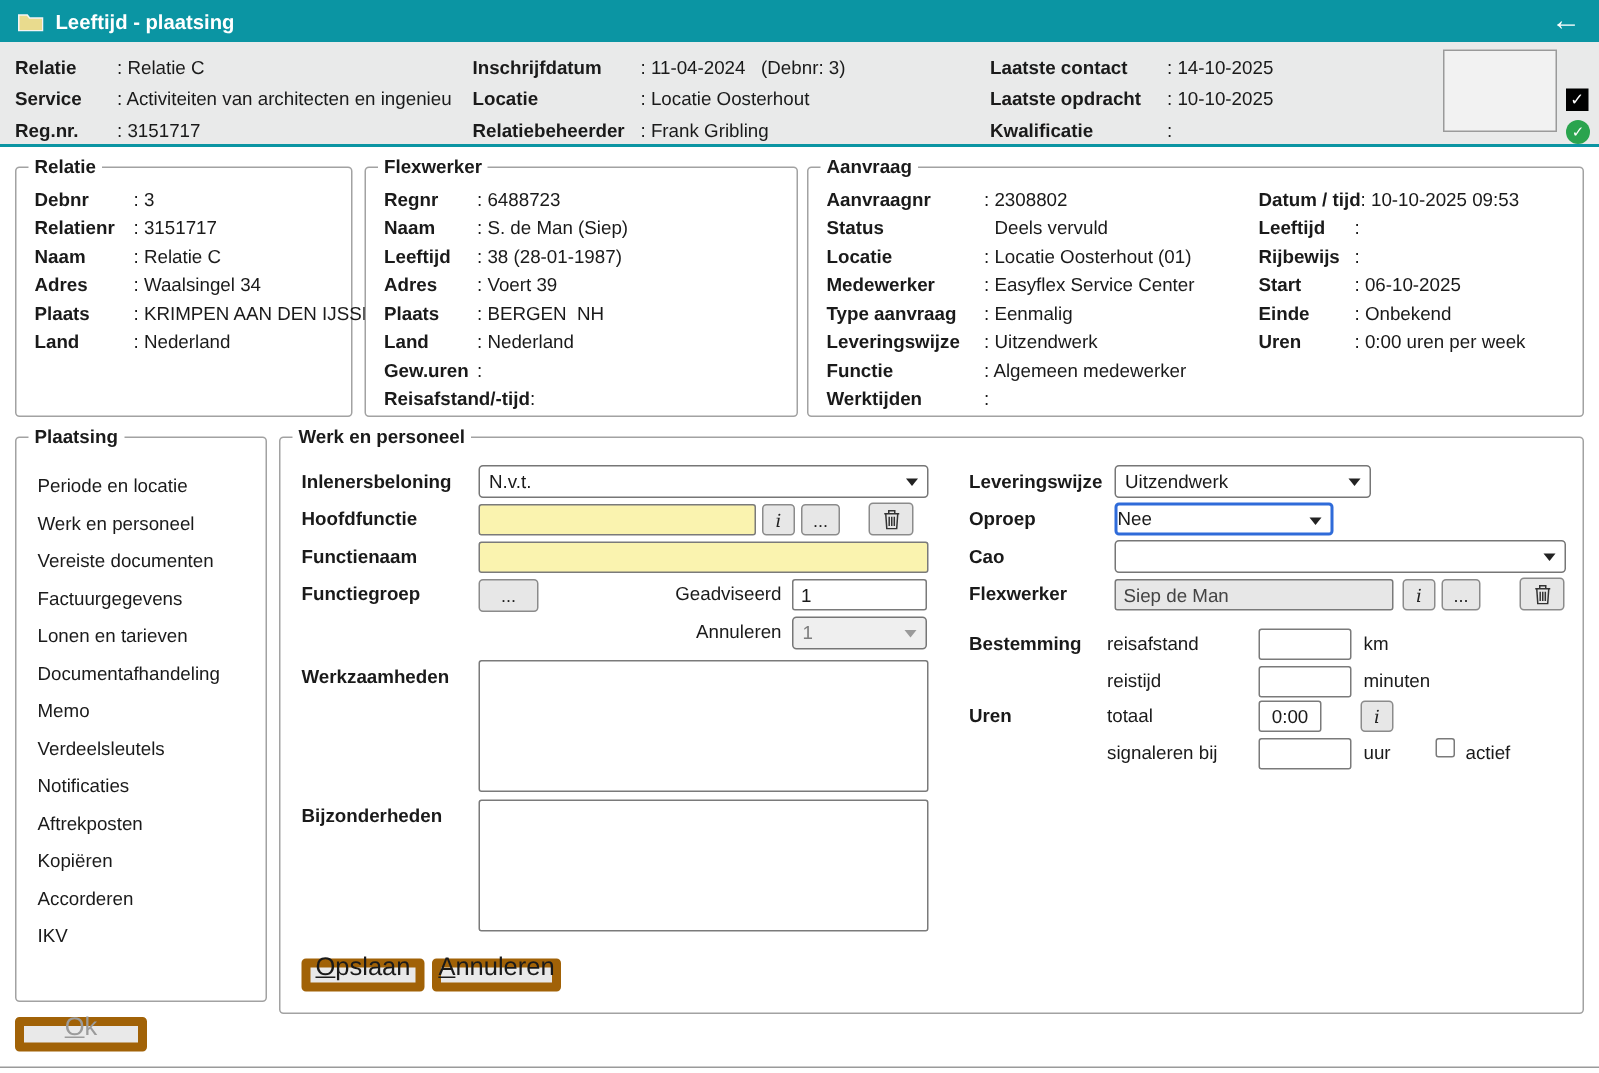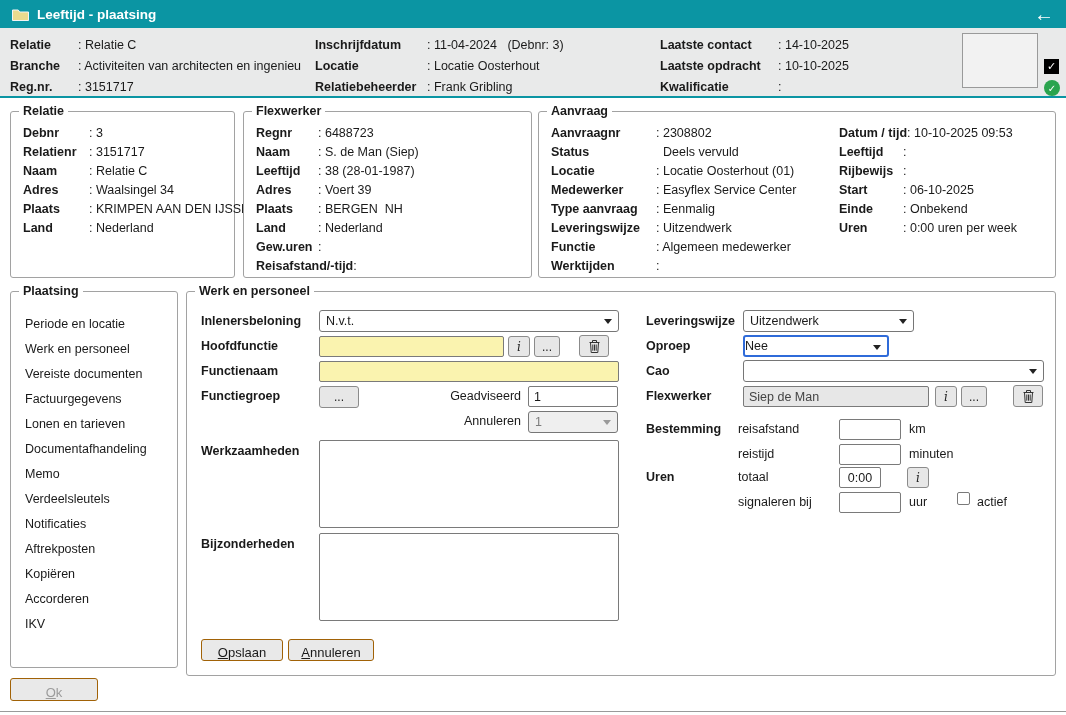--- a/index.html
+++ b/index.html
@@ -55,21 +55,21 @@
   .sel.disabled{background:#efefef;color:#7d7d7d;cursor:default}
   .sel.disabled .selarrow{border-top-color:#9a9a9a}
 
   input.txt{position:absolute;height:21px;border:1px solid #7a7a7a;border-radius:2px;background:#fff;padding:0 5px;font-family:"Liberation Sans",sans-serif;font-size:12.5px;color:#1a1a1a}
   input.yellow{background:#faf3af}
   input.dis{background:#e7e7e7;color:#444}
   textarea.ta{position:absolute;border:1px solid #7a7a7a;border-radius:2px;background:#fff;resize:none;font-family:"Liberation Sans",sans-serif;font-size:12.5px;padding:3px 5px}
 
   .sbtn{position:absolute;height:21px;border:1px solid #8b8b8b;border-radius:3px;background:#e7e7e7;display:flex;align-items:center;justify-content:center;cursor:pointer;font-size:12px;color:#222;padding:0}
   .sbtn i{font-family:"DejaVu Serif",serif;font-style:italic;font-size:12px}
-  .btn{position:absolute;height:22px;border:1px solid #a16207;border-radius:3px;background:#e9e9e9;font-family:"Liberation Sans",sans-serif;font-size:13px;color:#1a1a1a;cursor:pointer;display:flex;align-items:flex-end;justify-content:center}
+  .btn{position:absolute;height:22px;border:6px solid #a16207;border-radius:3px;background:#e9e9e9;font-family:"Liberation Sans",sans-serif;font-size:17px;color:#1a1a1a;cursor:pointer;display:flex;align-items:flex-end;justify-content:center}
   .btn span{display:inline-block}
   .btn span::first-letter{text-decoration:underline}
   .btn.off{color:#9b9b9b}
 
   .chk{position:absolute;width:13px;height:13px;border:1px solid #7a7a7a;background:#fff;border-radius:2px;cursor:pointer}
   .bottomline{position:absolute;left:0;top:711px;width:1066px;border-top:1px solid #9a9a9a}
 </style>
 </head>
 <body>
 
@@ -83,21 +83,21 @@
   <span class="back-btn">←</span>
 </div>
 
 <div class="hdr">
   <div class="hcol hcol1">
     <div class="hrow">
         <span class="hlbl">Relatie</span>
         <span class="hval">: Relatie C</span>
       </div>
     <div class="hrow">
-        <span class="hlbl">Branche</span>
+        <span class="hlbl">Service</span>
         <span class="hval">: Activiteiten van architecten en ingenieu</span>
       </div>
     <div class="hrow">
         <span class="hlbl">Reg.nr.</span>
         <span class="hval">: 3151717</span>
       </div>
   </div>
   <div class="hcol hcol2">
     <div class="hrow">
         <span class="hlbl">Inschrijfdatum</span>

